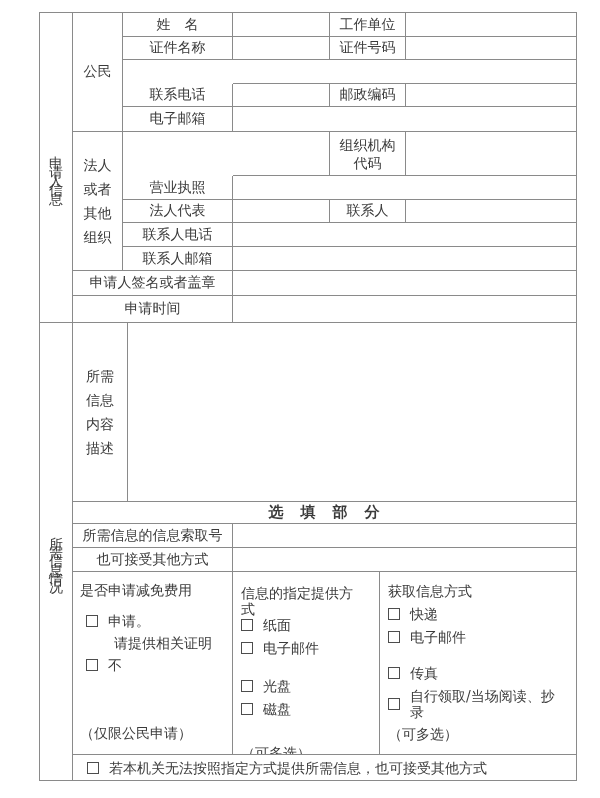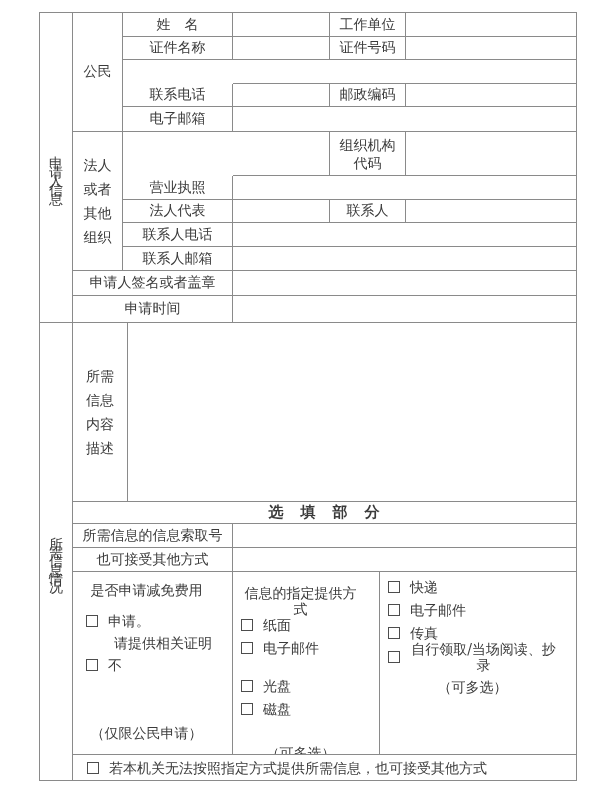--- a/index.html
+++ b/index.html
@@ -36,21 +36,20 @@
     width:29px;line-height:24px;word-break:break-all;text-align:center;
   }
   .wrap4{
     width:57px;line-height:18px;word-break:break-all;text-align:center;
   }
   .bold-hdr{font-weight:bold;font-size:15px;letter-spacing:1px;}
   .opt-cell{
     display:block;
     padding-left:8px;padding-right:19px;
     line-height:16px;
-    text-align:center;
   }
   .opt-line{display:flex;align-items:center;}
   .cb{
     width:10px;height:10px;border:1px solid #4d4d4d;
     flex:0 0 auto;margin-right:10px;background:#fff;
   }
   .title-line{display:block;}
   .desc-area{cursor:text;}
   .footer-cell{
     display:flex;align-items:center;justify-content:flex-start;
@@ -162,33 +161,34 @@
       <span>光盘</span>
     </div>
     <div class="opt-line" style="margin-top:7px">
       <span class="cb"></span>
       <span>磁盘</span>
     </div>
     <span class="title-line" style="margin-top:28px">（可多选）</span>
   </div>
 
   <div class="c nr opt-cell" style="grid-area:17/7/18/9">
+    <span class="title-line" style="margin-top:11px">获取信息方式</span>
     <div class="opt-line" style="margin-top:7px">
       <span class="cb"></span>
       <span>快递</span>
     </div>
     <div class="opt-line" style="margin-top:7px">
       <span class="cb"></span>
       <span>电子邮件</span>
     </div>
-    <div class="opt-line" style="margin-top:7px">
+    <div class="opt-line" style="margin-top:20px">
       <span class="cb"></span>
       <span>传真</span>
     </div>
-    <div class="opt-line" style="">
+    <div class="opt-line" style="margin-top:7px">
       <span class="cb"></span>
       <span>自行领取/当场阅读、抄录</span>
     </div>
     <span class="title-line" style="margin-top:6px">（可多选）</span>
   </div>
 
   <div class="c nr nb footer-cell" style="grid-area:18/2/19/9">
     <span class="cb"></span>
     <span>若本机关无法按照指定方式提供所需信息，也可接受其他方式</span>
   </div>

